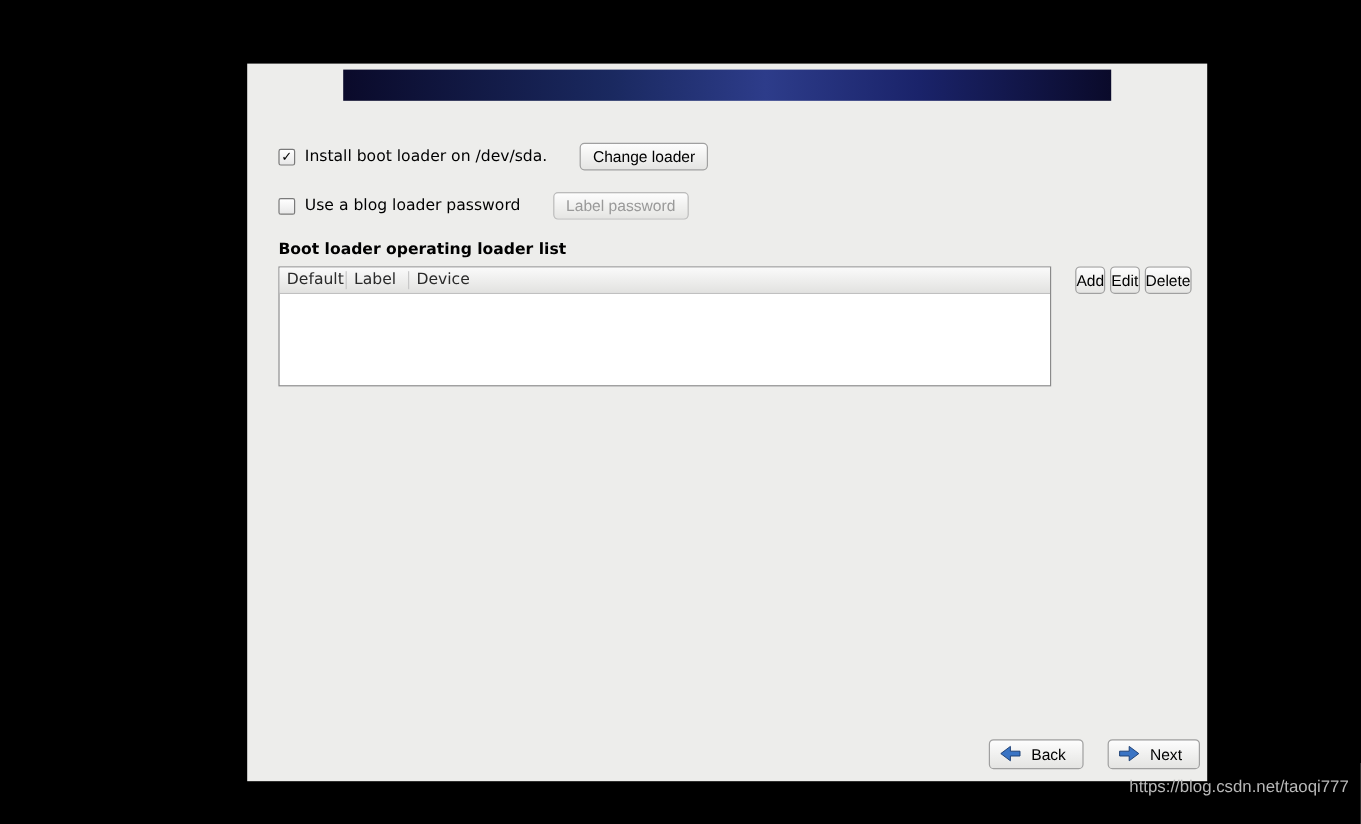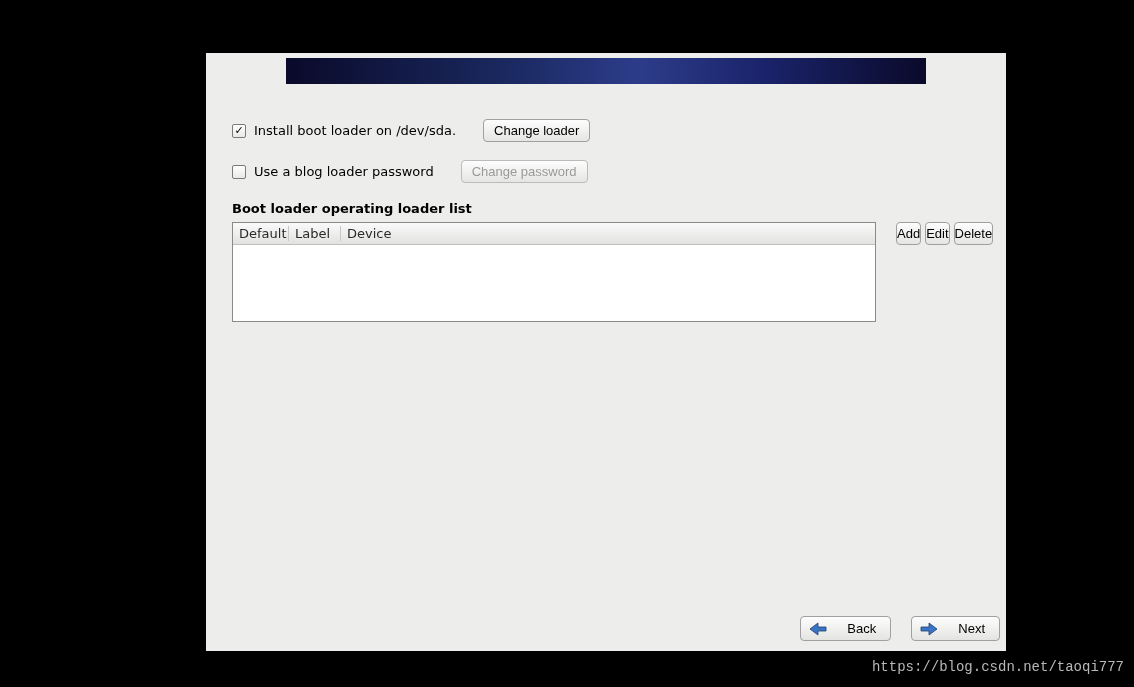--- a/index.html
+++ b/index.html
@@ -122,36 +122,36 @@
     }
     .side-btns .btn { width: 100%; text-align: center; padding: 3px 0; }
     .footer {
       position: absolute;
       bottom: 10px; right: 6px;
       display: flex;
       gap: 20px;
     }
     .nav-btn {
       display: inline-flex;
-      align-items: flex-end;
-      gap: 20px;
+      align-items: flex-start;
+      gap: 8px;
       padding: 4px 14px 4px 8px;
       border: 1px solid #a0a0a0;
       border-radius: 4px;
       background: linear-gradient(#fdfdfd, #e4e4e2);
       cursor: pointer;
       font-size: 13px;
     }
     .arrow-icon { width: 18px; height: 14px; }
     .watermark {
       position: absolute;
-      right: 10px; bottom: 12px;
+      right: 10px; bottom: 24px;
       color: #b8b8b8;
       font-size: 14px;
-      font-family: Liberation Mono, monospace;
+      font-family: Liberation Sans, sans-serif;
     }
   </style>
 </head>
 <body>
 
 <div class="window">
   <div class="banner"></div>
 
   <div class="content">
 
@@ -159,21 +159,21 @@
       <span class="checkbox">
         <span class="checkmark">✓</span>
       </span>
       <span class="cb-label">Install boot loader on /dev/sda.</span>
       <button class="btn">Change loader</button>
     </div>
 
     <div class="row">
       <span class="checkbox"></span>
       <span class="cb-label">Use a blog loader password</span>
-      <button class="btn disabled">Change password</button>
+      <button class="btn disabled">Label password</button>
     </div>
 
     <div class="section-title">Boot loader operating loader list</div>
 
     <div class="table-wrap">
       <div class="os-table">
         <div class="thead">
           <div class="th col-default">Default</div>
           <div class="th col-label">Label</div>
           <div class="th col-device">Device</div>

